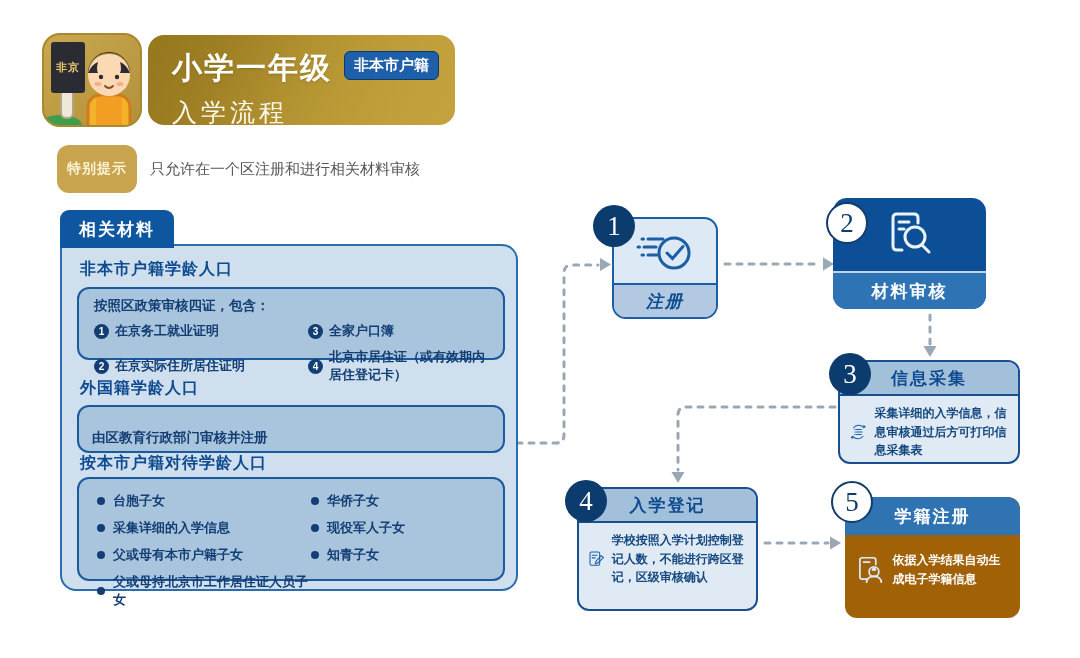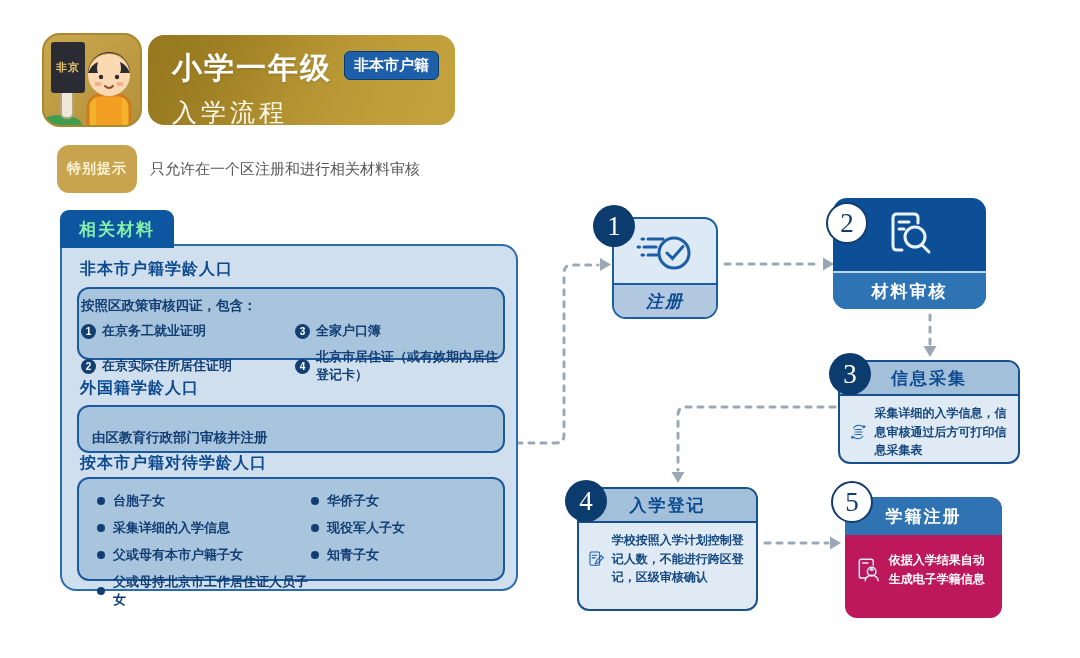--- a/index.html
+++ b/index.html
@@ -38,21 +38,21 @@
   
   .tip-row { left:57px; top:145px; display:flex; align-items:center; }
   .tip-pill {
     background:#c8a44e; color:#fdf3d6; font-size:14px; font-weight:bold;
     padding:15px 10px; border-radius:12px; letter-spacing:1px;
   }
   .tip-text { margin-left:13px; color:#555555; font-size:15px; }
 
   
   .mat-tab {
-    left:60px; top:210px; height:38px; background:#0e57a0; color:#86efac;
+    left:60px; top:210px; height:38px; background:#0e57a0; color:#ffffff;
     font-size:17px; font-weight:bold; padding:8px 19px; border-radius:9px 9px 0 0;
     letter-spacing:2px; z-index:2;
   }
   .mat-panel {
     left:60px; top:244px; width:458px; height:347px; background:#cfdfee;
     border:2px solid #2b6cac; border-radius:0 16px 16px 16px; z-index:1;
   }
   .mat-h { position:absolute; left:18px; color:#0d4a8f; font-size:16px; font-weight:bold; letter-spacing:1px; }
   .mat-box {
     position:absolute; left:15px; width:428px; background:#a9c4dd;
@@ -100,21 +100,21 @@
     height:34px; background:#a3c0db; border-bottom:2px solid #174f8f;
     display:flex; align-items:center; justify-content:center;
     color:#0d4a8f; font-size:17px; font-weight:bold; letter-spacing:2px;
   }
   .card-info .body { display:flex; align-items:center; padding:8px 10px 8px 8px; color:#1b5ea6; }
   .card-info .desc { font-size:12px; font-weight:bold; color:#14477e; line-height:1.55; margin-left:6px; }
 
   .card3 { left:838px; top:360px; width:182px; height:104px; }
   .card4 { left:577px; top:487px; width:181px; height:124px; }
 
-  .card5 { left:845px; top:497px; width:157px; height:121px; background:#be185d; border-radius:12px; }
+  .card5 { left:845px; top:497px; width:175px; height:121px; background:#a16207; border-radius:12px; }
   .card5 .head {
     height:38px; background:#2f73b3; border-radius:12px 12px 0 0;
     display:flex; align-items:center; justify-content:center;
     color:#ffffff; font-size:17px; font-weight:bold; letter-spacing:2px;
   }
   .card5 .body { display:flex; align-items:center; padding:10px 10px; color:#dcebf8; }
   .card5 .desc { font-size:12px; font-weight:bold; color:#ffffff; line-height:1.55; margin-left:7px; }
 
   svg.connectors { position:absolute; left:0; top:0; width:1080px; height:658px; z-index:0; pointer-events:none; }
 </style>
@@ -169,21 +169,21 @@
 
 <div class="abs tip-row">
   <span class="tip-pill">特别提示</span>
   <span class="tip-text">只允许在一个区注册和进行相关材料审核</span>
 </div>
 
 <div class="abs mat-tab">相关材料</div>
 <div class="abs mat-panel">
   <div class="mat-h" style="top:13px;">非本市户籍学龄人口</div>
 
-  <div class="mat-box" style="top:41px; height:73px; padding:8px 2px;">
+  <div class="mat-box" style="top:41px; height:73px; padding:8px 15px;">
     <div class="intro">按照区政策审核四证，包含：</div>
     <div class="grid2">
       <div class="cert-item">
         <span class="cnum">1</span>
         <span>在京务工就业证明</span>
       </div>
       <div class="cert-item">
         <span class="cnum">3</span>
         <span>全家户口簿</span>
       </div>

